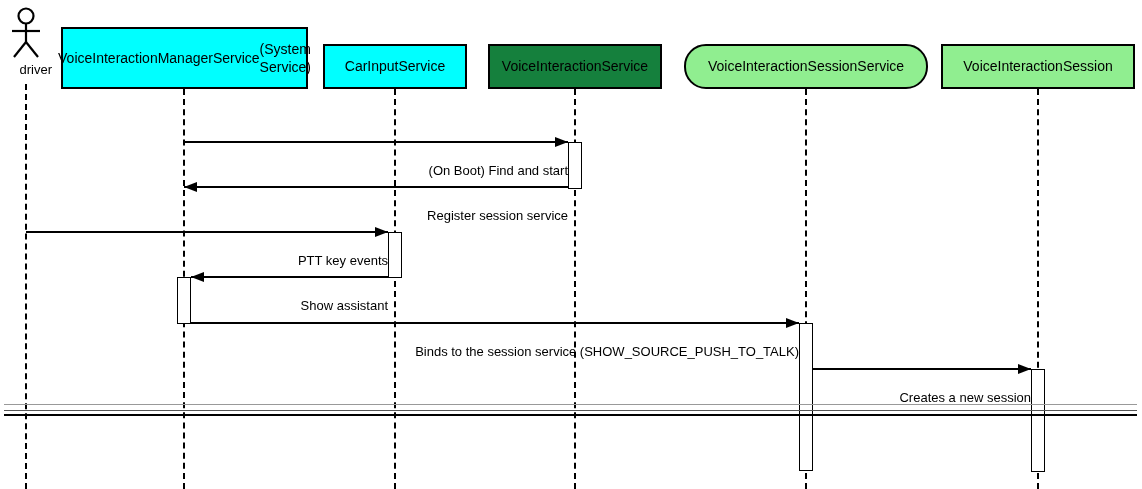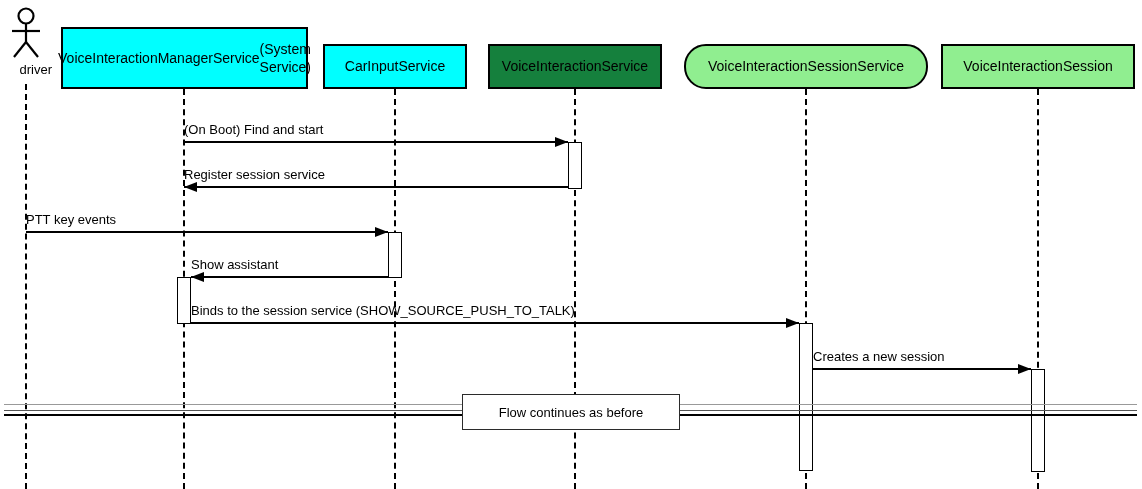--- a/index.html
+++ b/index.html
@@ -7,22 +7,22 @@
     position:relative;width:1142px;height:489px;background:#fff;overflow:hidden;
     font-family:"Liberation Sans", sans-serif;color:#000;
   }
   .pbox{
     position:absolute;border:2px solid #000;box-sizing:border-box;
     display:flex;flex-direction:row;align-items:center;justify-content:center;
     font-size:14px;text-align:center;line-height:1.3;z-index:3;
   }
   .lifeline{position:absolute;width:0;border-left:2px dashed #000;z-index:1;}
   .msg-label{
-    position:absolute;height:18px;line-height:18px;font-size:13px;text-align:left;
-    white-space:nowrap;z-index:2;
+    position:absolute;height:18px;line-height:18px;font-size:13px;text-align:right;
+    white-space:nowrap;z-index:2;margin-top:41px;
   }
   .msg-line{position:absolute;height:1.5px;background:#000;z-index:2;}
   .arr{position:absolute;width:0;height:0;border-top:5.5px solid transparent;border-bottom:5.5px solid transparent;z-index:2;}
   .arr-r{border-left:13px solid #000;}
   .arr-l{border-right:13px solid #000;}
   .abar{position:absolute;width:14px;background:#fff;border:1.5px solid #000;box-sizing:border-box;z-index:3;}
   .dline{position:absolute;z-index:4;height:0;}
   .dl1{border-top:1px solid #999;}
   .dl2{border-top:1px solid #555;}
   .dl3{border-top:2px solid #000;}
@@ -97,17 +97,14 @@
   <div class="msg-line" style="left:191px;top:322px;width:608px;"></div>
   <div class="arr arr-r" style="left:786px;top:318px;"></div>
 
   <div class="msg-label" style="left:813px;top:348px;width:218px;">Creates a new session</div>
   <div class="msg-line" style="left:813px;top:368px;width:218px;"></div>
   <div class="arr arr-r" style="left:1018px;top:364px;"></div>
 
   <div class="dline dl1" style="left:4px;top:404px;width:1133px;"></div>
   <div class="dline dl2" style="left:4px;top:410px;width:1133px;"></div>
   <div class="dline dl3" style="left:4px;top:414px;width:1133px;"></div>
-  <div class="divider-box" style="left:462px;top:394px;width:218px;height:36px;">
-    <span>Flow continues as before</span>
-  </div>
 
 </div>
 
 </body></html>

